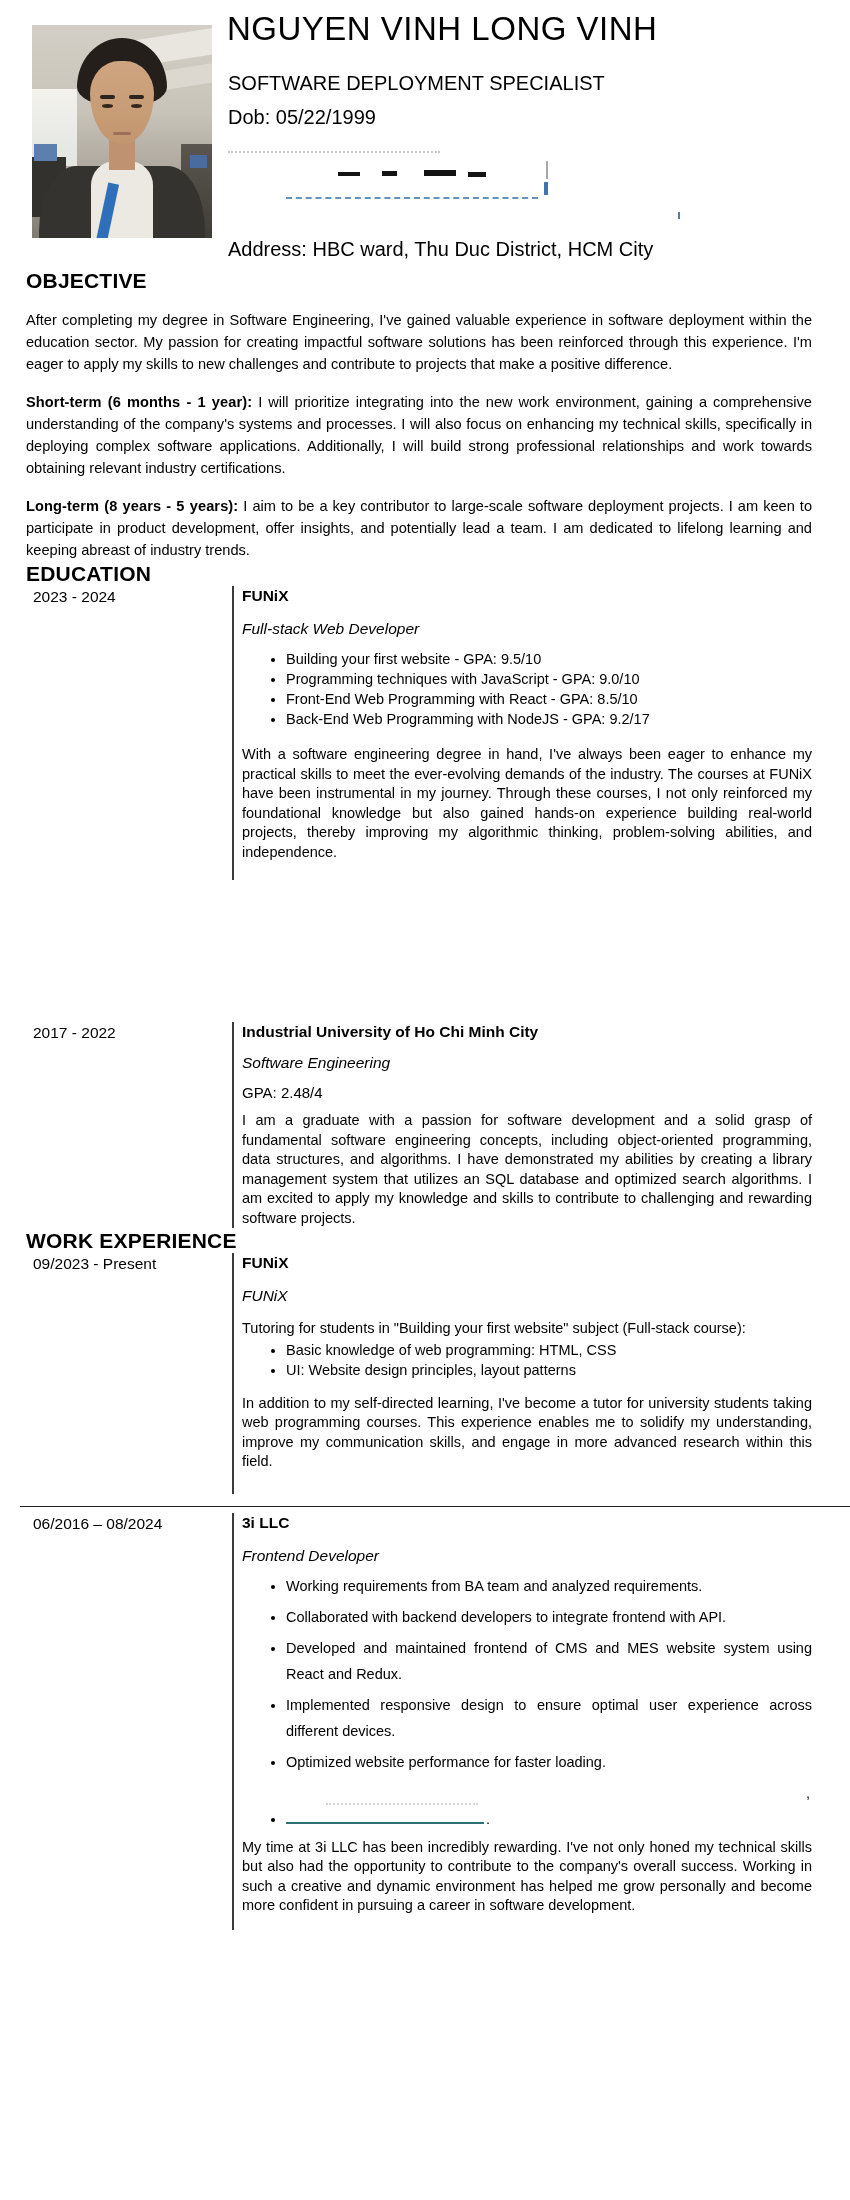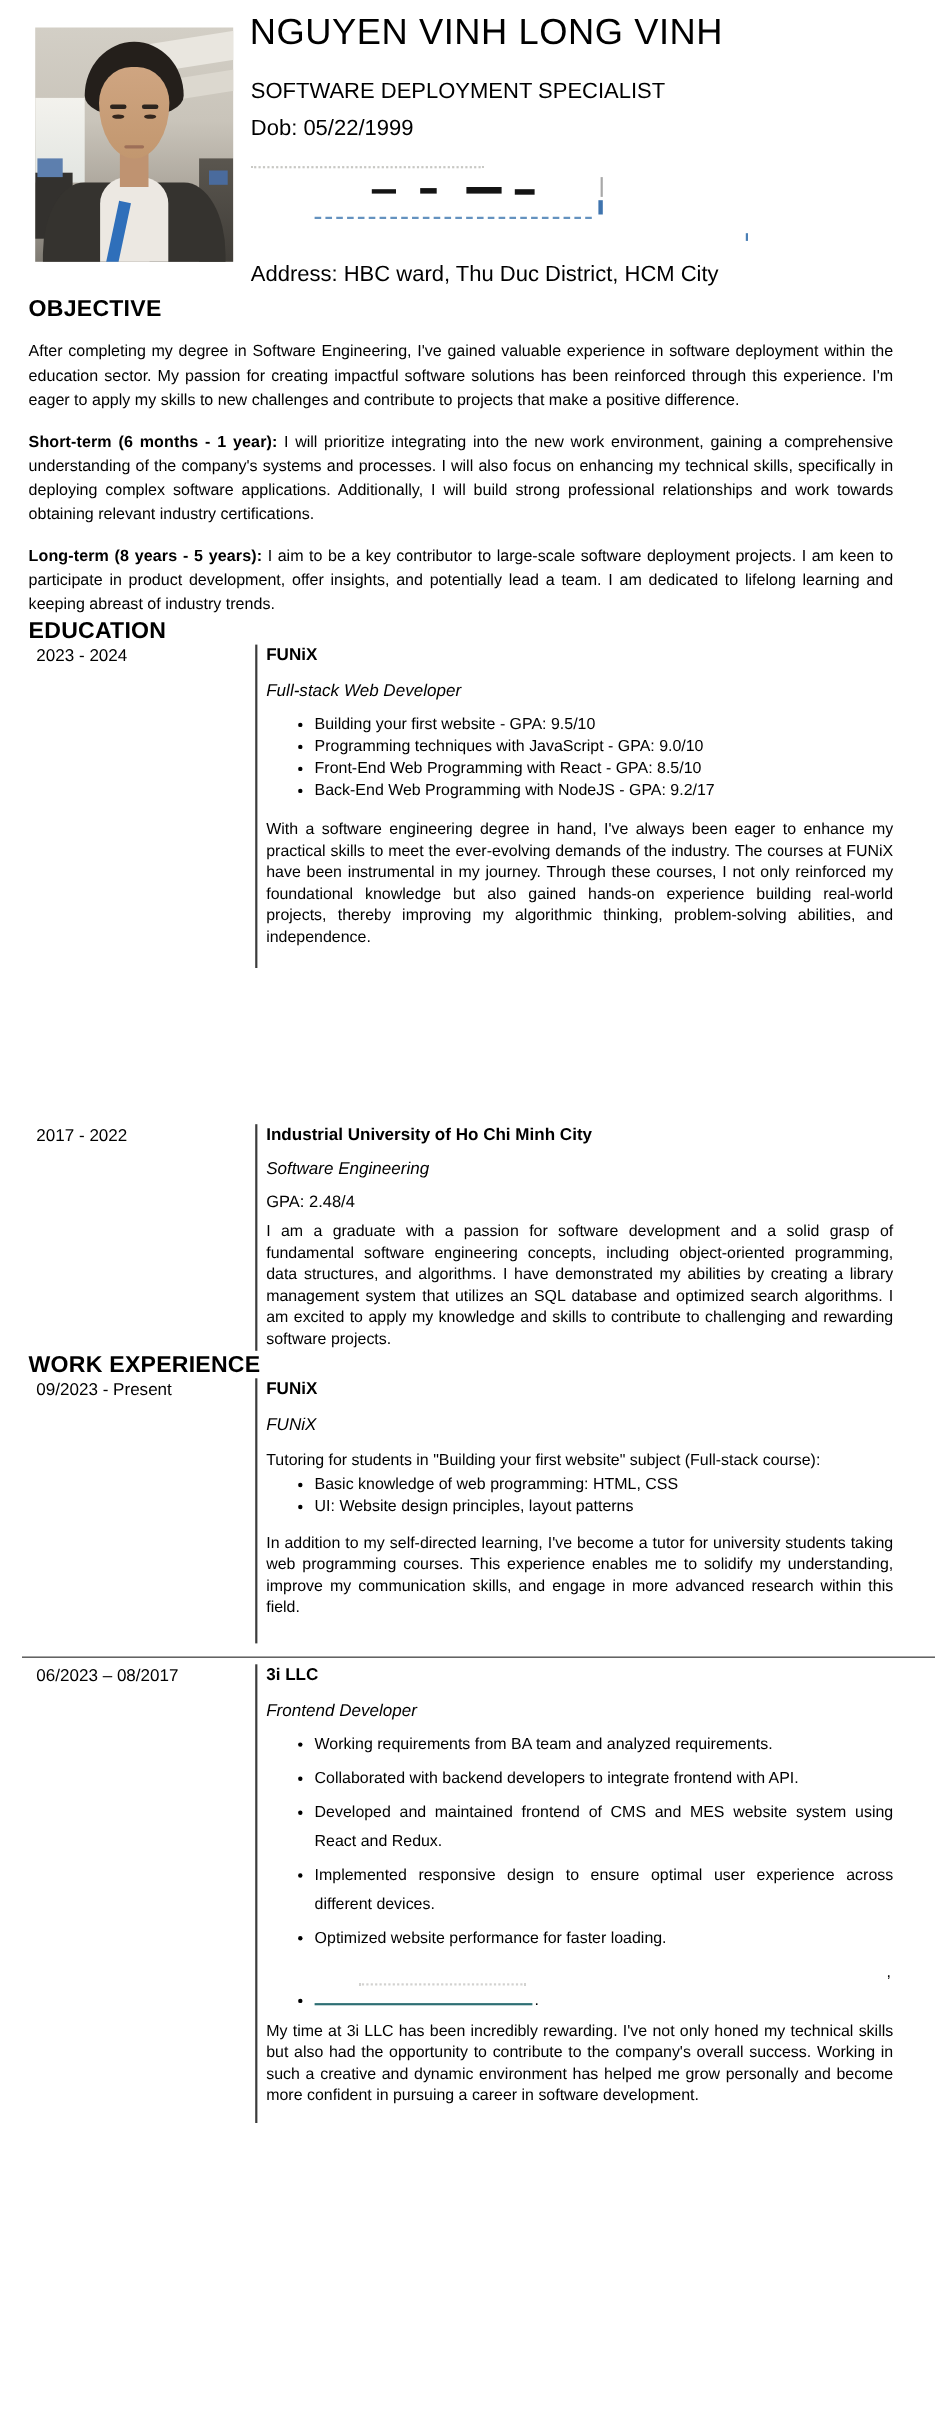--- a/index.html
+++ b/index.html
@@ -180,21 +180,21 @@
           <li>Basic knowledge of web programming: HTML, CSS</li>
           <li>UI: Website design principles, layout patterns</li>
         </ul>
         <p class="desc">In addition to my self-directed learning, I've become a tutor for university students taking web programming courses. This experience enables me to solidify my understanding, improve my communication skills, and engage in more advanced research within this field.</p>
       </div>
     </div>
 
     <hr class="row-sep">
 
     <div class="entry e-work2">
-      <div class="entry-dates">06/2023 – 08/2017</div>
+      <div class="entry-dates">06/2016 – 08/2024</div>
       <div class="entry-body">
         <div class="inst">3i LLC</div>
         <div class="program">Frontend Developer</div>
         <ul class="wide">
           <li>Working requirements from BA team and analyzed requirements.</li>
           <li>Collaborated with backend developers to integrate frontend with API.</li>
           <li>Developed and maintained frontend of CMS and MES website system using React and Redux.</li>
           <li>Implemented responsive design to ensure optimal user experience across different devices.</li>
           <li>Optimized website performance for faster loading.</li>
           <li>

